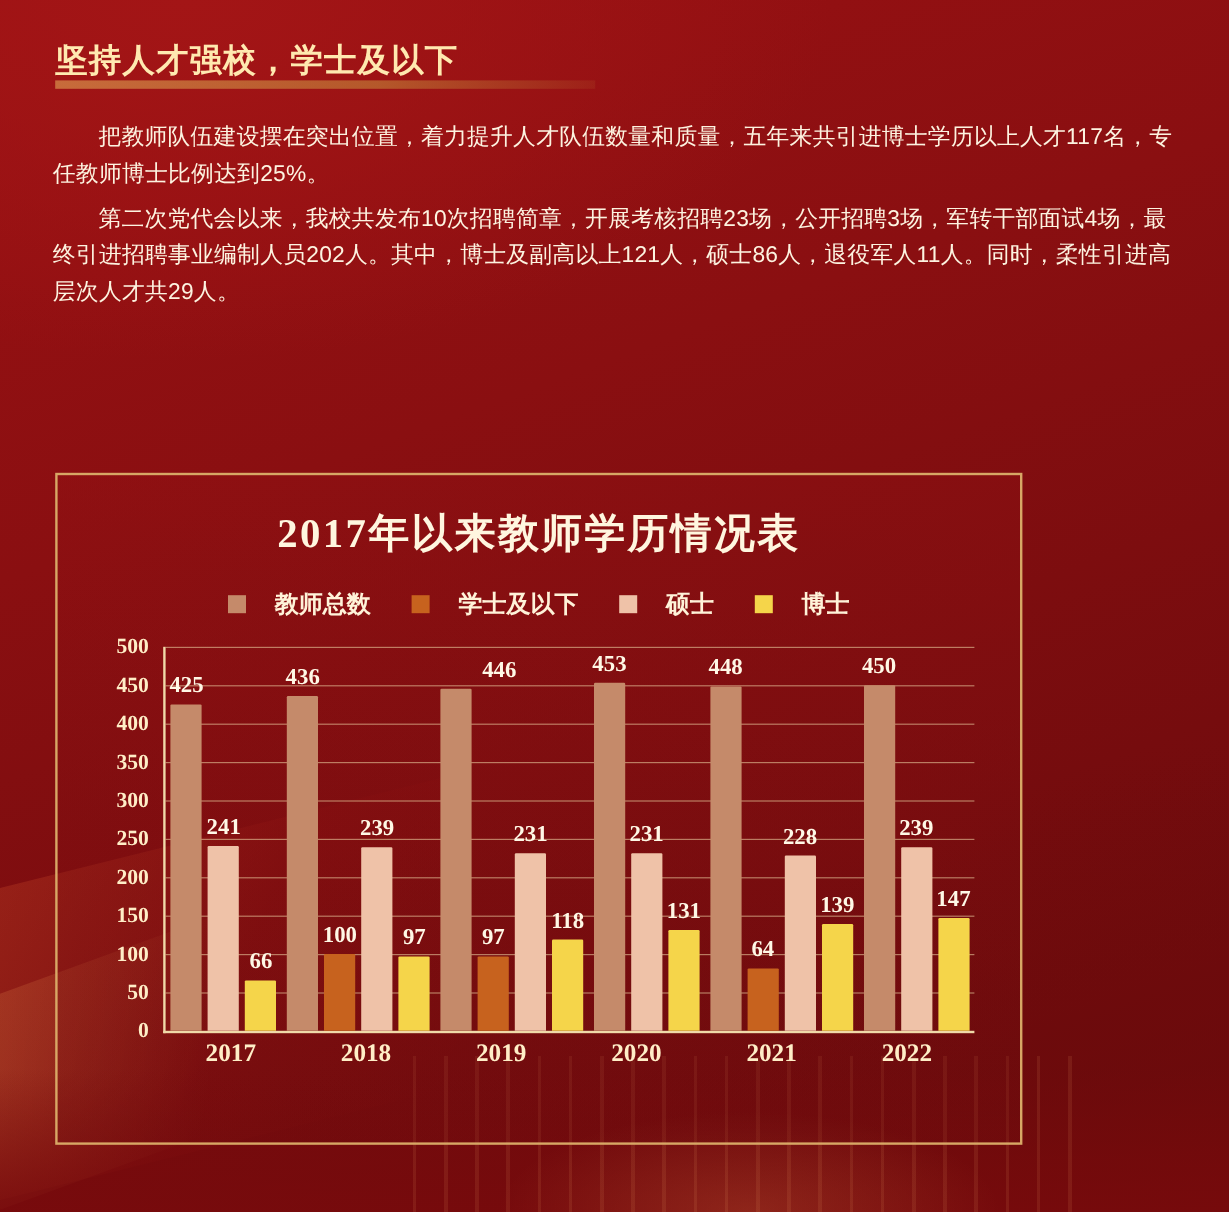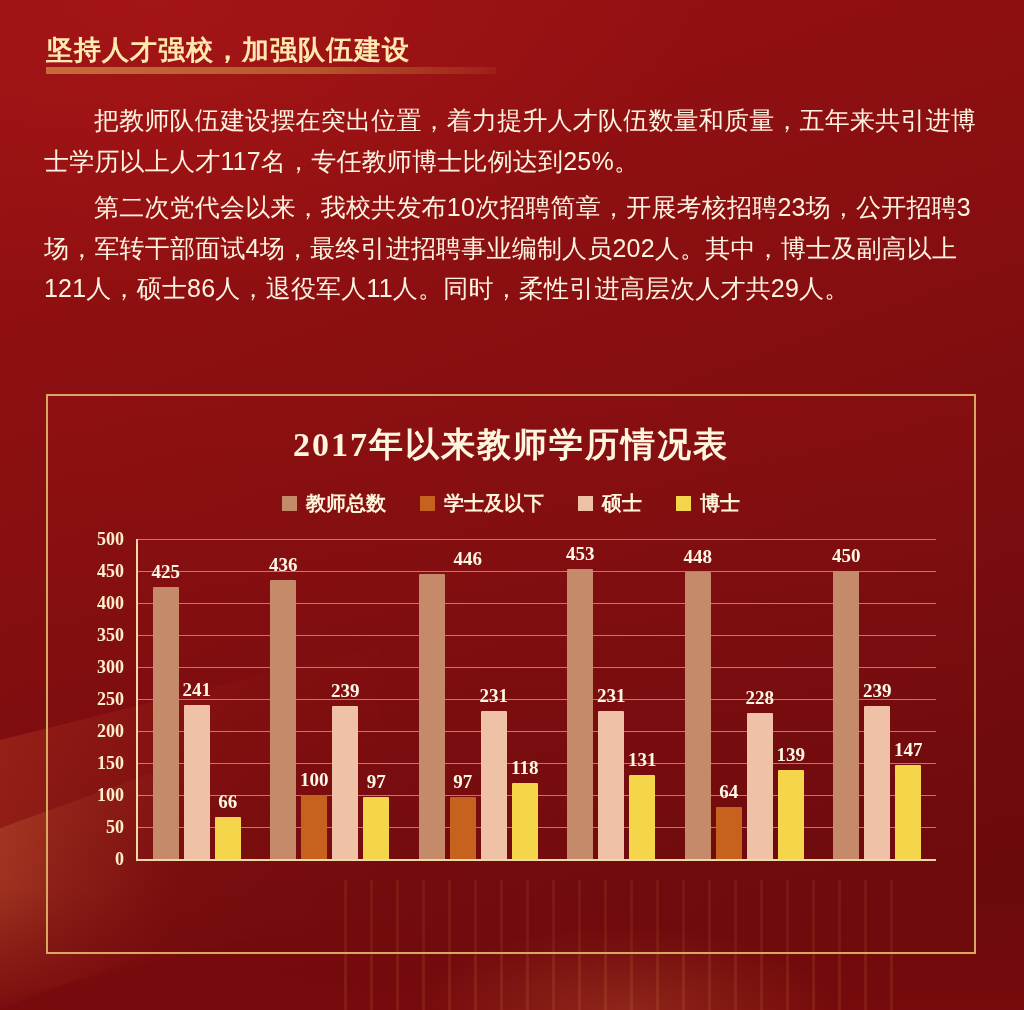--- a/index.html
+++ b/index.html
@@ -93,35 +93,35 @@
     opacity: 0.55;
   }
 
   
   .body-text {
     position: absolute;
     left: 44px;
     top: 100px;
     width: 940px;
     color: #fdf3e0;
-    font-size: 25px;
+    font-size: 19px;
     line-height: 1.62;
     letter-spacing: 0.2px;
   }
   .body-text p {
     margin: 0 0 6px 0;
     text-indent: 2em;
   }
 
   
   .chart-panel {
     position: absolute;
     left: 46px;
     top: 394px;
-    width: 930px;
+    width: 806px;
     height: 560px;
     border: 2px solid #d7a765;
     box-sizing: border-box;
     background: linear-gradient(180deg, rgba(150,18,20,0.25) 0%, rgba(110,12,14,0.25) 100%);
   }
   .chart-title {
     text-align: center;
     color: #fff6df;
     font-family: "Liberation Serif", serif;
     font-weight: bold;
@@ -132,21 +132,21 @@
   .legend {
     display: flex;
     justify-content: center;
     align-items: center;
     gap: 34px;
     margin-top: 22px;
   }
   .legend-item {
     display: flex;
     align-items: center;
-    gap: 9px;
+    gap: 24px;
     color: #fff3d9;
     font-size: 20px;
     font-weight: bold;
   }
   .legend-swatch {
     width: 15px;
     height: 15px;
     display: inline-block;
   }
 
@@ -250,21 +250,21 @@
 <body>
 
 <div class="page">
   <div class="deco-left"></div>
   <div class="deco-left2"></div>
   <div class="deco-bottom"></div>
   <div class="deco-gate"></div>
 
   <div class="heading-wrap">
     <div class="heading-underline"></div>
-    <span class="heading">坚持人才强校，加强队伍建设</span>
+    <span class="heading">坚持人才强校，学士及以下</span>
   </div>
 
   <div class="body-text">
     <p>把教师队伍建设摆在突出位置，着力提升人才队伍数量和质量，五年来共引进博士学历以上人才117名，专任教师博士比例达到25%。</p>
     <p>第二次党代会以来，我校共发布10次招聘简章，开展考核招聘23场，公开招聘3场，军转干部面试4场，最终引进招聘事业编制人员202人。其中，博士及副高以上121人，硕士86人，退役军人11人。同时，柔性引进高层次人才共29人。</p>
   </div>
 
   <div class="chart-panel">
     <div class="chart-title">2017年以来教师学历情况表</div>
     <div class="legend">
@@ -402,15 +402,23 @@
                 <div class="bar" style="height: 152.96px; background: rgb(239, 194, 168);"></div>
                 <div class="bar-label" style="bottom: 156.96px;">239</div>
               </div>
               <div class="bar-wrap">
                 <div class="bar" style="height: 94.08px; background: rgb(245, 213, 74);"></div>
                 <div class="bar-label" style="bottom: 98.08px;">147</div>
               </div>
             </div>
           </div>
       </div>
+      <div class="x-axis-labels">
+          <div class="x-tick">2017</div>
+          <div class="x-tick">2018</div>
+          <div class="x-tick">2019</div>
+          <div class="x-tick">2020</div>
+          <div class="x-tick">2021</div>
+          <div class="x-tick">2022</div>
+        </div>
     </div>
   </div>
 </div>
 
 </body></html>

